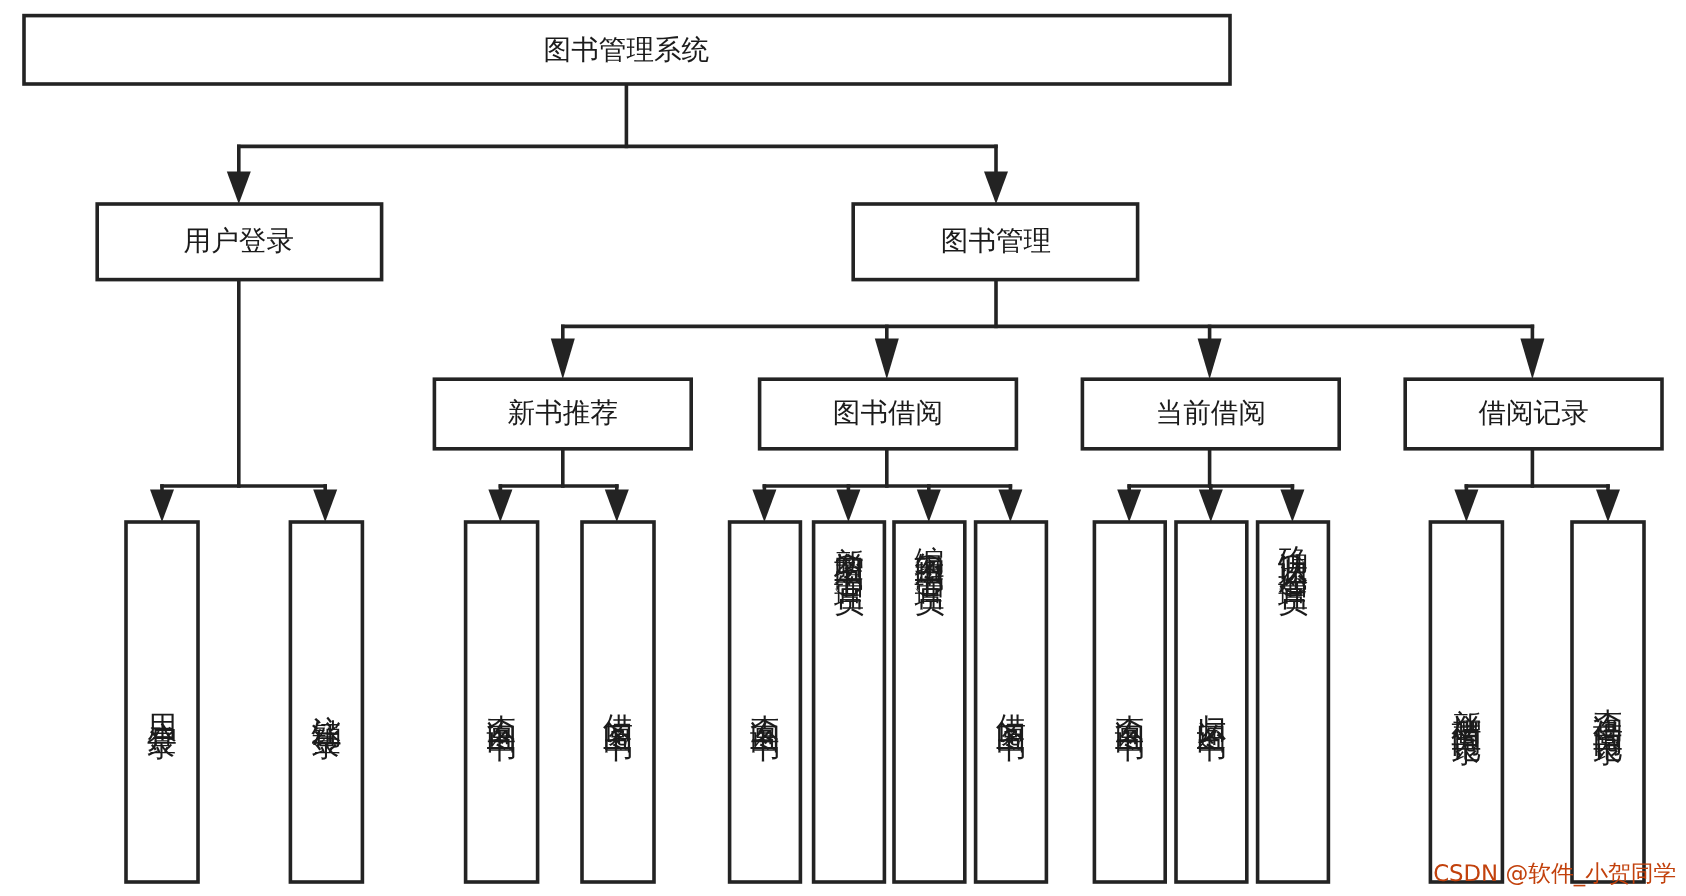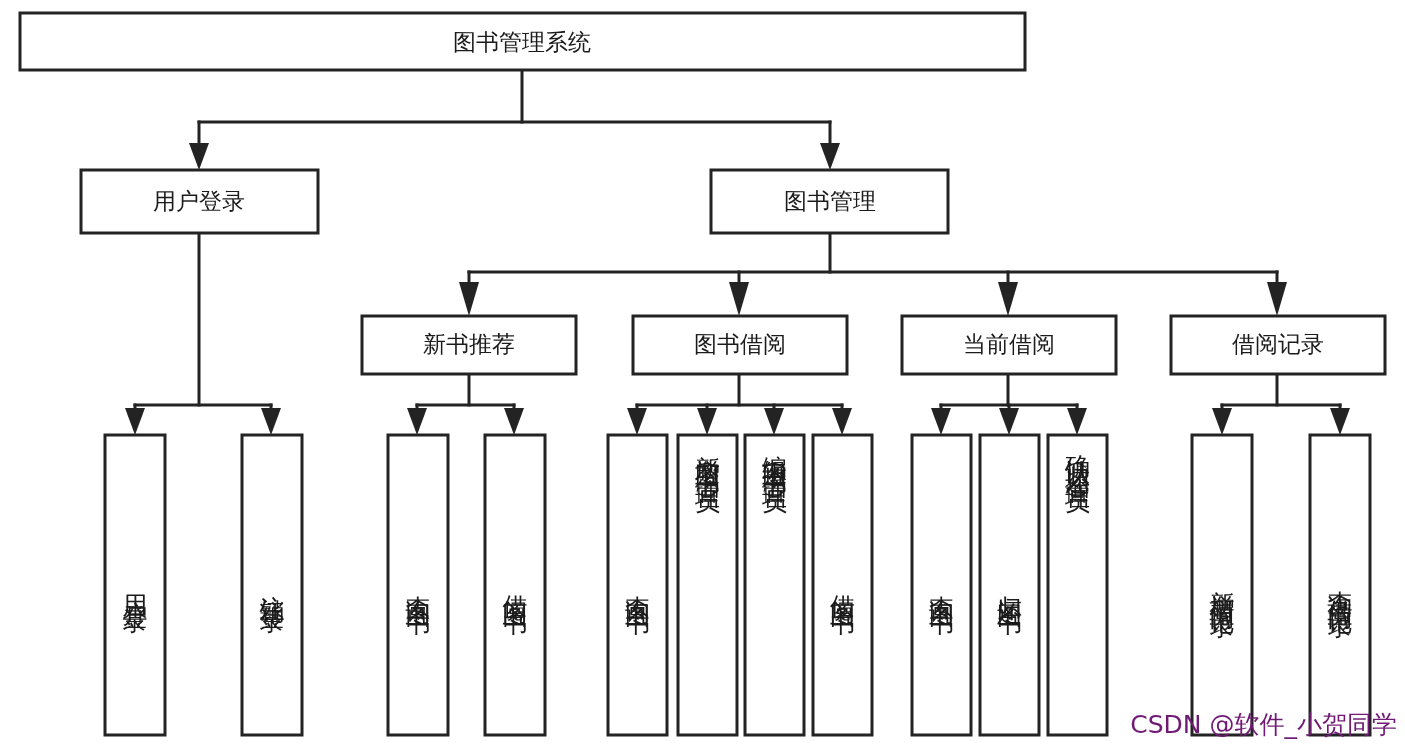--- a/index.html
+++ b/index.html
@@ -65,22 +65,22 @@
     line-height: 1;
     letter-spacing: 5px;
     color: #1b1b1b;
     white-space: nowrap;
   }
   .watermark {
     position: absolute;
     right: 8px;
     bottom: 6px;
     font-family: "DejaVu Sans", "Liberation Sans", sans-serif;
-    font-size: 25px;
-    color: #701a75;
+    font-size: 19px;
+    color: #c2410c;
     white-space: nowrap;
   }
 </style>
 </head>
 <body>
 
 <div id="diagram-root">
 
   <svg class="canvas" viewBox="0 0 1405 747">
 

